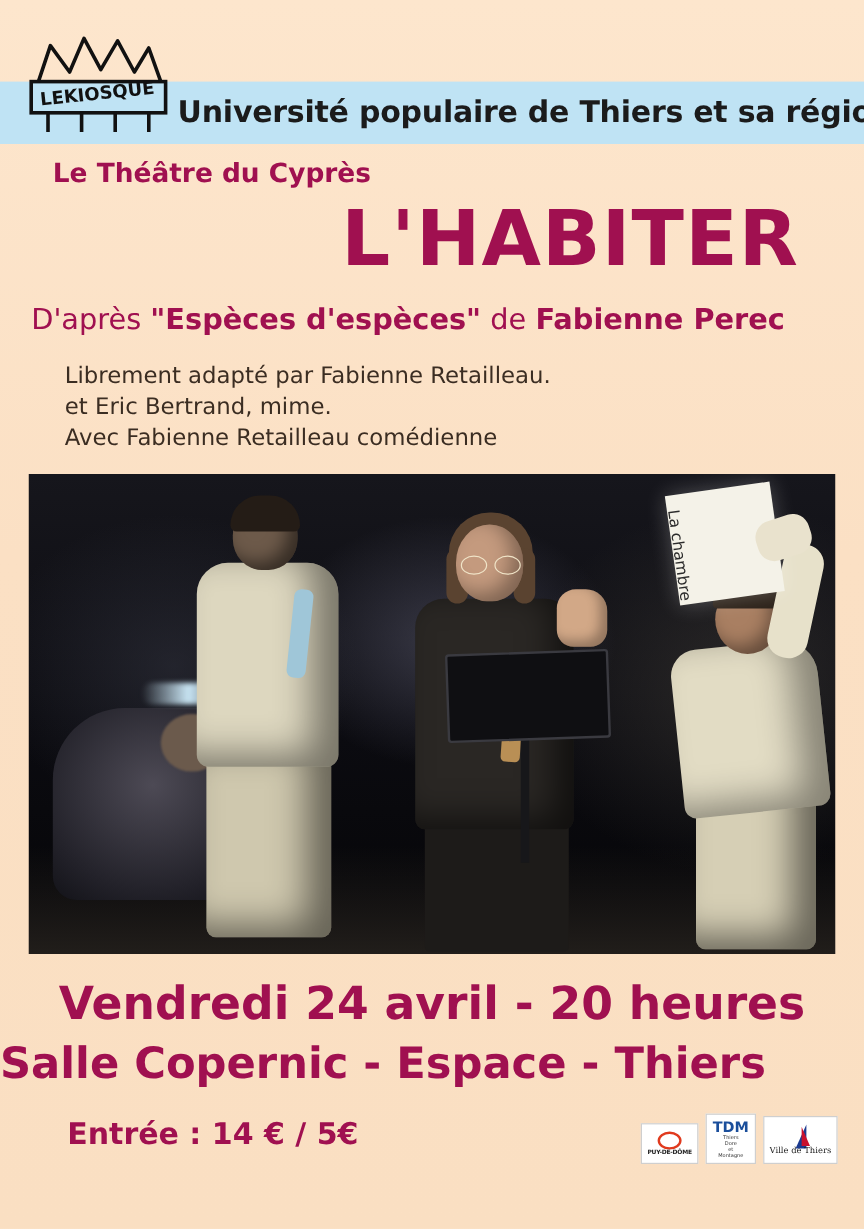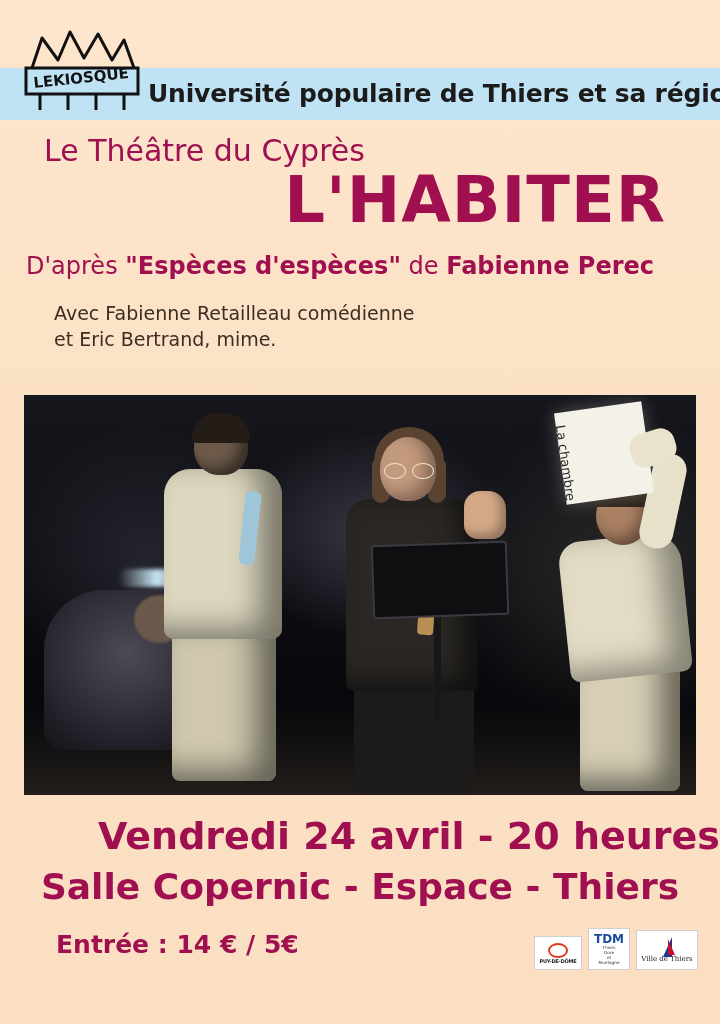--- a/index.html
+++ b/index.html
@@ -53,22 +53,22 @@
     width: 122px;
     height: 92px;
   }
   .logo svg { display: block; }
 
   
   .company {
     position: absolute;
     left: 44px;
     top: 133px;
-    font-size: 30px;
-    font-weight: normal;
+    font-size: 22px;
+    font-weight: bold;
     color: #a01050;
     letter-spacing: 0px;
   }
   .main-title {
     position: absolute;
     right: 54px;
     top: 172px;
     font-size: 64px;
     font-weight: bold;
     color: #a01050;
@@ -270,31 +270,30 @@
   }
   .hand-on-paper {
     left: 606px; top: 36px; width: 46px; height: 34px;
     background: #e9e2cd; border-radius: 14px; transform: rotate(-18deg);
   }
 
   
   .date-line {
     position: absolute;
     left: 0; top: 814px; width: 720px;
-    text-align: right;
+    text-align: center;
     font-size: 38px;
     font-weight: bold;
     color: #a01050;
     letter-spacing: 0px;
     white-space: nowrap;
   }
   .venue-line {
     position: absolute;
     left: 0; top: 866px; width: 720px;
-    text-align: center;
     font-size: 36px;
     font-weight: bold;
     color: #a01050;
     white-space: nowrap;
   }
   .price-line {
     position: absolute;
     left: 56px; top: 930px;
     font-size: 25px;
     font-weight: bold;
@@ -362,22 +361,23 @@
 
   <div class="company">Le Théâtre du Cyprès</div>
 
   <div class="main-title">L'HABITER</div>
 
   <div class="subtitle">
     <span class="reg">D'après </span><span class="bold">"Espèces d'espèces"</span><span class="reg"> de </span><span class="bold">Fabienne Perec</span>
   </div>
 
   <div class="credits">
+    <div>Librement adapté par Fabienne Retailleau.</div>
+    <div>et Eric Bertrand, mime.</div>
     <div>Avec Fabienne Retailleau comédienne</div>
-    <div>et Eric Bertrand, mime.</div>
   </div>
 
   <div class="photo">
     <div class="stage-bg"></div>
     <div class="floor"></div>
 
     <div class="fig fig-crouch"></div>
     <div class="fig fig-crouch-head"></div>
     <div class="fig light-streak"></div>
 

